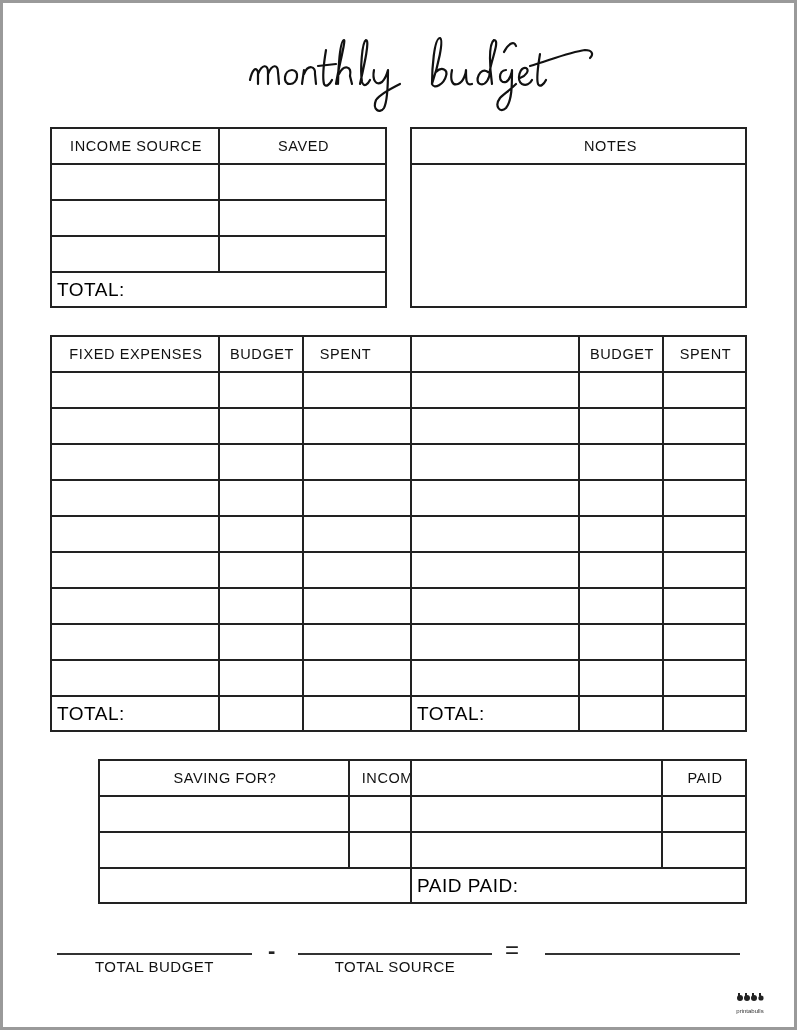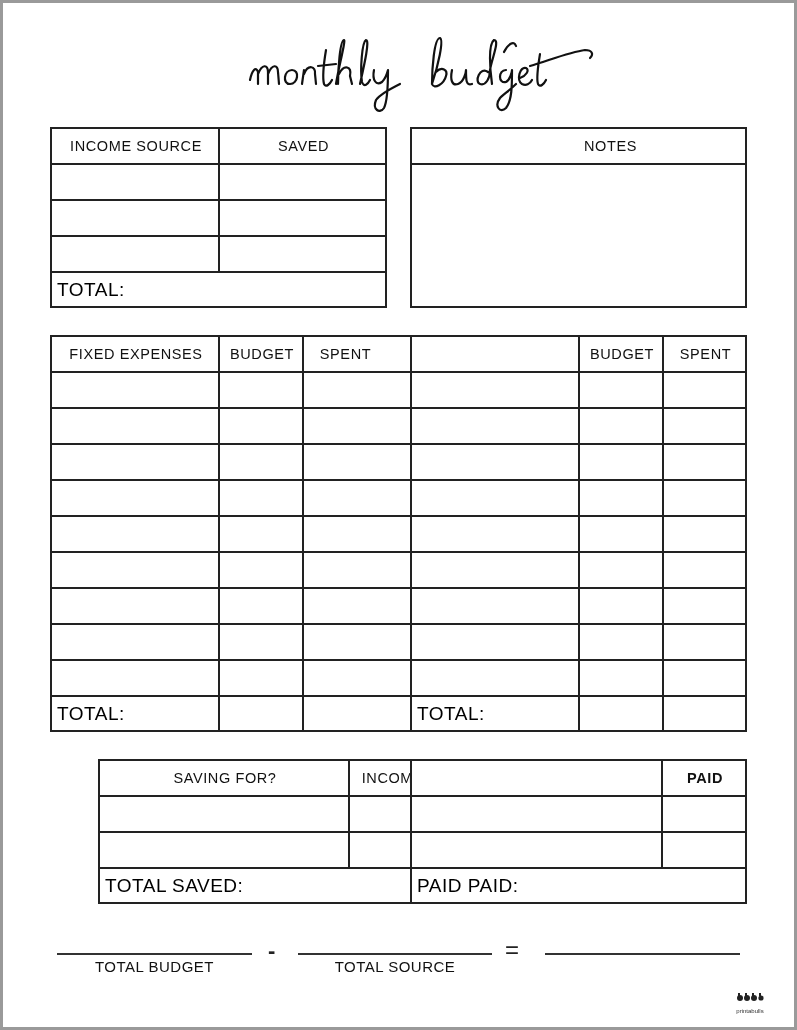--- a/index.html
+++ b/index.html
@@ -143,26 +143,25 @@
   <div class="hdr" style="left:0; width:250px;">SAVING FOR?</div>
   <div class="hdr" style="left:250px; width:85px;">INCOME</div>
   <div class="vline" style="left:248px; top:0; height:106px;"></div>
   <div class="hline" style="top:34px;"></div>
   <div class="hline" style="top:70px;"></div>
   <div class="hline" style="top:106px;"></div>
   <div class="cell" style="left:0; top:36px; width:248px; height:34px;"></div>
   <div class="cell" style="left:250px; top:36px; width:83px; height:34px;"></div>
   <div class="cell" style="left:0; top:72px; width:248px; height:34px;"></div>
   <div class="cell" style="left:250px; top:72px; width:83px; height:34px;"></div>
-  <div class="lbl" style="top:108px;">TOTAL SAVED:</div>
   <div class="cell" style="left:120px; top:108px; width:213px; height:33px;"></div>
 </div>
 
 <div class="tbl" style="left:410px; top:759px; width:337px; height:145px;">
-  <div class="hdr" style="left:251px; width:84px;font-weight:bold;">PAID</div>
+  <div class="hdr" style="left:251px; width:84px;">PAID</div>
   <div class="vline" style="left:249px; top:0; height:106px;"></div>
   <div class="hline" style="top:34px;"></div>
   <div class="hline" style="top:70px;"></div>
   <div class="hline" style="top:106px;"></div>
   <div class="cell" style="left:0; top:36px; width:249px; height:34px;"></div>
   <div class="cell" style="left:251px; top:36px; width:82px; height:34px;"></div>
   <div class="cell" style="left:0; top:72px; width:249px; height:34px;"></div>
   <div class="cell" style="left:251px; top:72px; width:82px; height:34px;"></div>
   <div class="lbl" style="top:108px;">PAID PAID:</div>
   <div class="cell" style="left:110px; top:108px; width:223px; height:33px;"></div>

